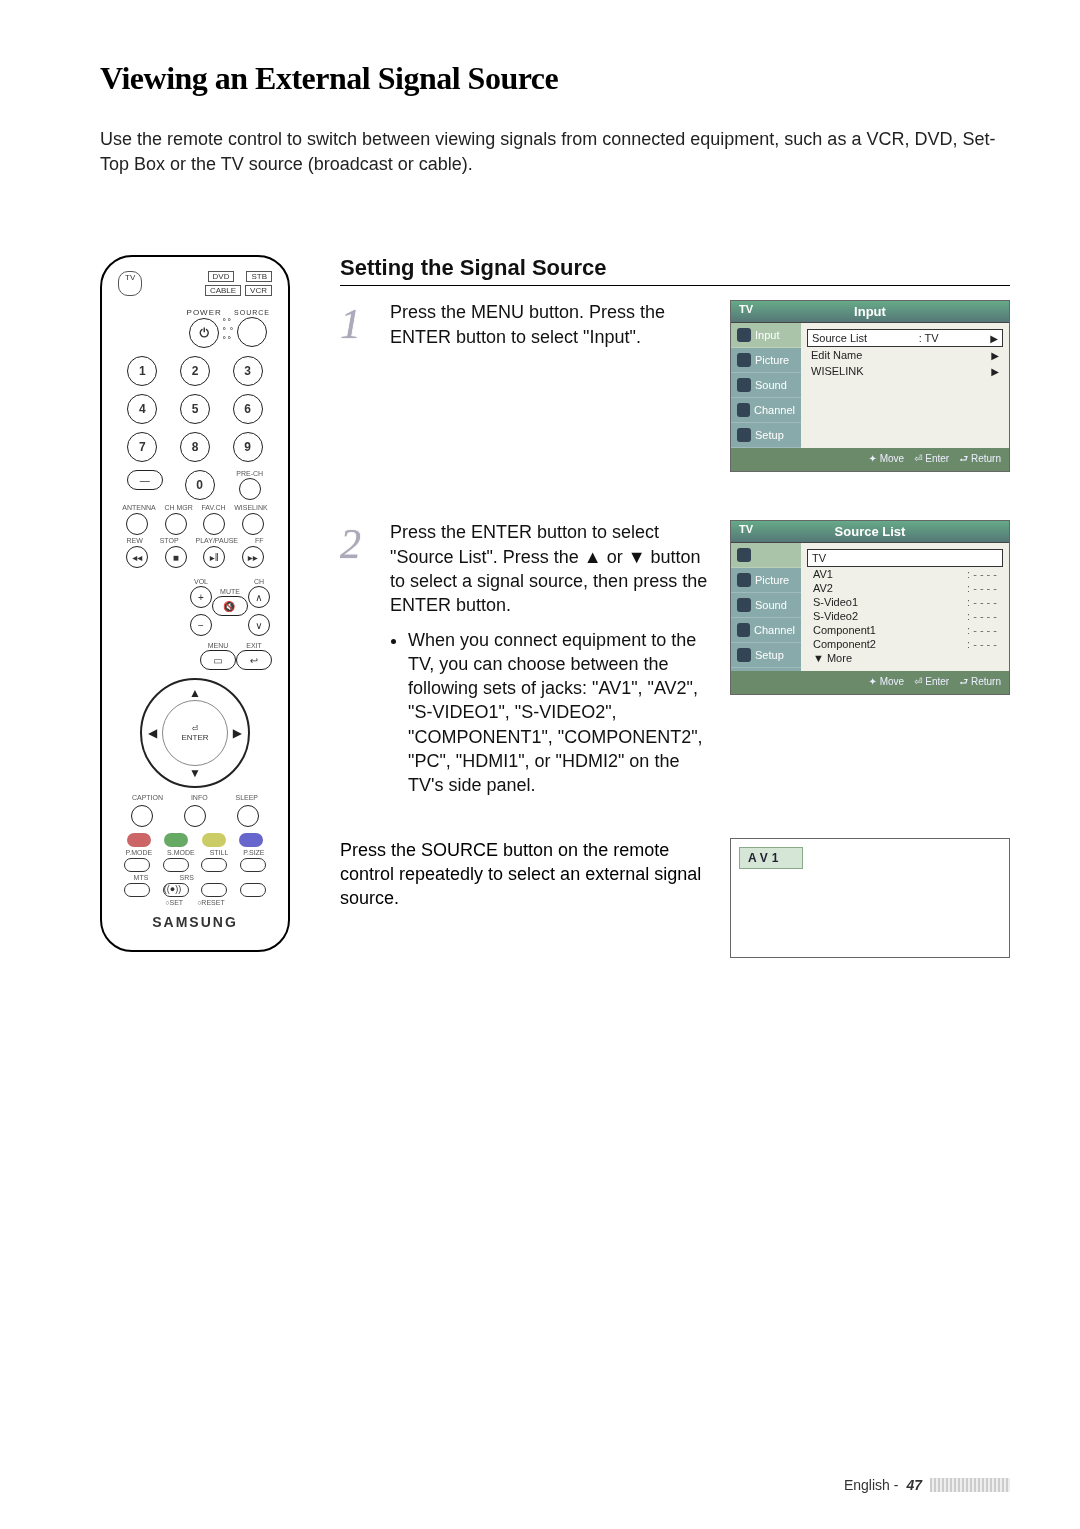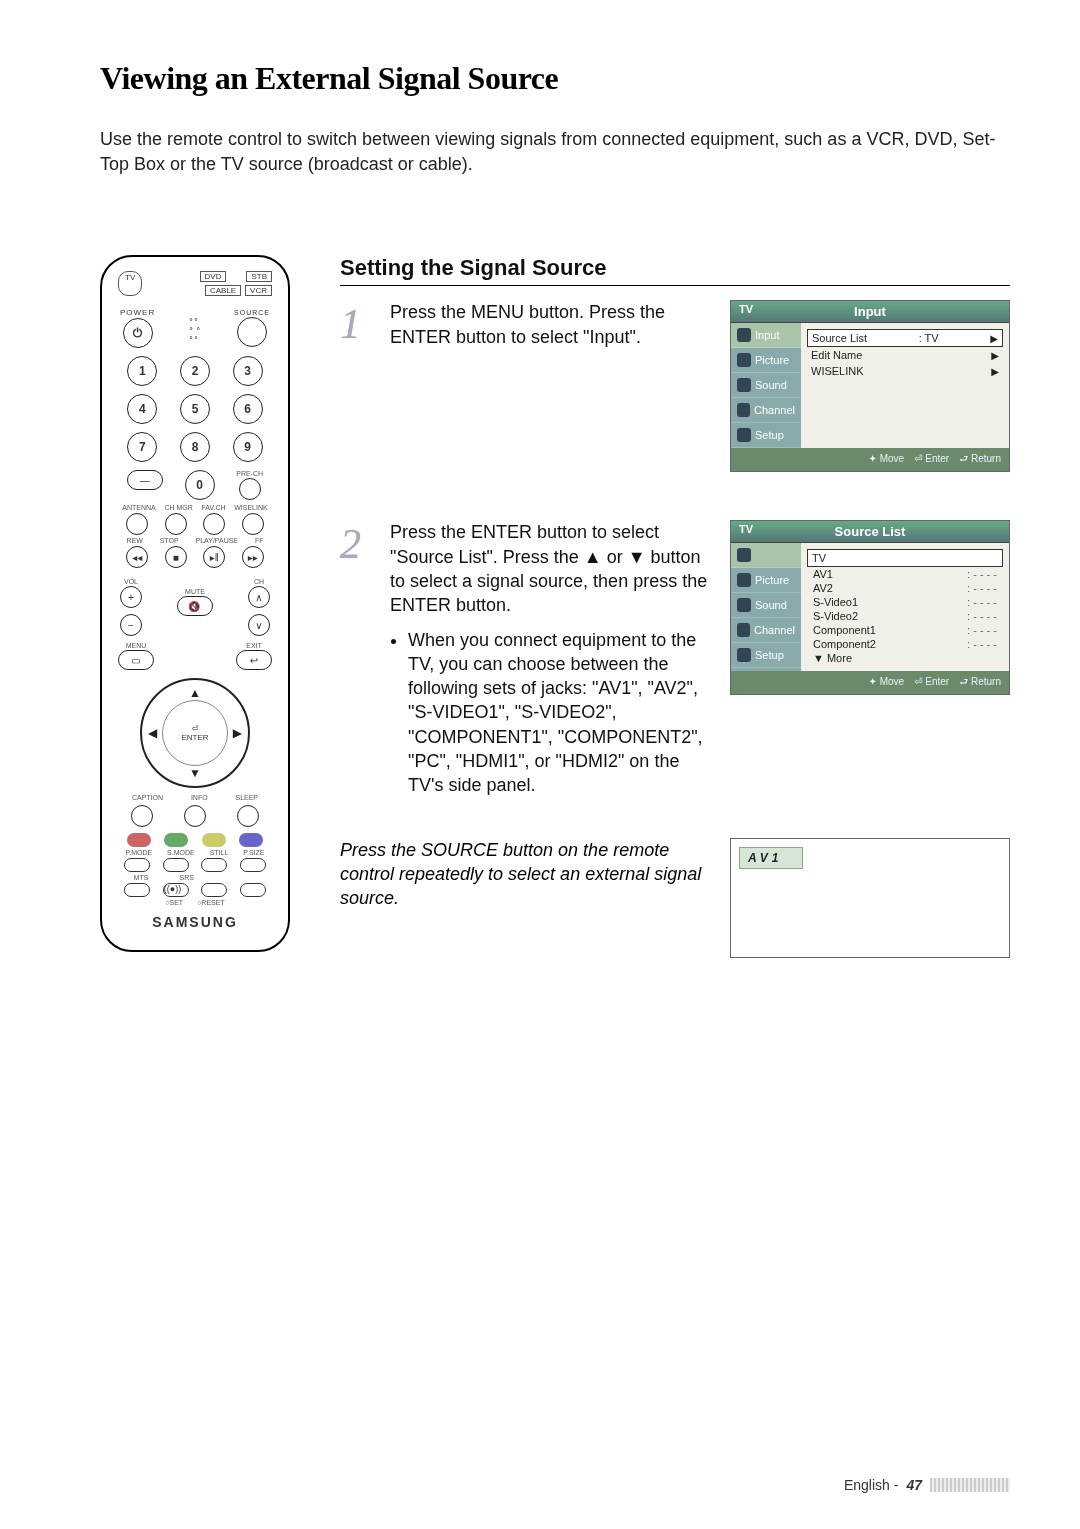--- a/index.html
+++ b/index.html
@@ -38,21 +38,21 @@
     border-radius: 32px;
     width: 190px;
     padding: 10px 8px 20px 8px;
     background: #fff;
     font-size: 9px;
     color: #333;
   }
   .remote .moderow { display:flex; justify-content:space-between; padding:4px 8px; gap:4px;}
   .moderow .lbl-oval { border:1px solid #555; border-radius:10px; padding:1px 6px; font-size:8px;}
   .moderow .lbl-box { border:1px solid #555; padding:0 4px; font-size:8px;}
-  .remote .row { display:flex; justify-content:space-between; align-items:center; padding:4px 10px;}
+  .remote .row { display:flex; justify-content:flex-end; align-items:center; padding:4px 10px;}
   .remote .row3 { display:flex; justify-content:space-around; padding:4px 6px;}
   .rbtn { width:30px; height:30px; border:1.5px solid #222; border-radius:50%; display:flex; align-items:center; justify-content:center; font-size:12px; font-weight:bold;}
   .rbtn-sm { width:22px; height:22px; border:1.5px solid #222; border-radius:50%; display:flex; align-items:center; justify-content:center; font-size:10px;}
   .rbtn-oval { width:36px; height:20px; border:1.5px solid #222; border-radius:10px; font-size:10px; display:flex; align-items:center; justify-content:center;}
   .tiny-lbl { font-size:7px; text-align:center; color:#555;}
   .btnstack { display:flex; flex-direction:column; align-items:center; gap:1px;}
   .powerlbl { font-size:8px; letter-spacing:1px; }
   .nav-ring { width:110px; height:110px; border:2px solid #222; border-radius:50%; margin:6px auto; position:relative; background:#fff;}
   .nav-ring::before { content:""; position:absolute; inset:20px; border:1px solid #888; border-radius:50%;}
   .nav-center { position:absolute; top:50%; left:50%; transform:translate(-50%,-50%); font-size:8px; text-align:center; width:40px;}
@@ -97,21 +97,21 @@
   .osd-tab .ic { width:14px; height:14px; background:#345; border-radius:3px; display:inline-block;}
   .osd-main { flex:1; background:#f0f0e8; padding:6px;}
   .osd-row { display:flex; justify-content:space-between; align-items:center; padding:2px 4px; font-size:11px; color:#222;}
   .osd-row.sel { border:1px solid #333; background:#fff;}
   .osd-row .arrow { font-size:10px;}
   .osd-footer { background:#6a8a6a; color:#eef; font-size:10px; text-align:right; padding:3px 8px;}
   .osd-footer span { margin-left:10px;}
   .osd-src-row { display:flex; justify-content:space-between; font-size:11px; padding:1px 6px; color:#222;}
   .osd-src-row .dots { color:#666;}
 
-  .alt-block { display:flex; gap:18px; margin-top:20px; margin-bottom:60px;font-style:italic;}
+  .alt-block { display:flex; gap:18px; margin-top:20px; margin-bottom:60px;}
   .alt-text { flex:1; font-size:18px; line-height:1.35;}
   .alt-osd { flex:0 0 280px; border:1px solid #666; height:120px; background:#fff; padding:8px;}
   .av1box { display:inline-block; background:#d6e6d6; border:1px solid #8a8; color:#223; font-size:12px; font-weight:bold; padding:3px 20px 3px 8px; letter-spacing:4px;}
 
   .notes-title { font-family:"Arial Narrow", Arial, sans-serif; font-style:italic; font-weight:bold; font-size:20px; margin-bottom:6px; letter-spacing:0.5px;}
   .notes ul { list-style:disc; margin-left:24px; font-style:italic; font-size:18px; line-height:1.4; color:#111;}
   .footer { position:absolute; bottom:36px; right:70px; font-size:14px; color:#333; display:flex; align-items:center; gap:8px;}
   .footer .pnum { font-style:italic; font-weight:bold;}
   .footer .bar { width:80px; height:14px; background:repeating-linear-gradient(90deg,#ccc,#ccc 2px,#eee 2px,#eee 4px);}
   .tv-corner { position:absolute; top:2px; left:8px; color:#fff; font-size:11px; font-weight:bold;}
@@ -122,21 +122,21 @@
 <h1>Viewing an External Signal Source</h1>
 <p class="intro">Use the remote control to switch between viewing signals from connected equipment, such as a VCR, DVD, Set-Top Box or the TV source (broadcast or cable).</p>
 
 <div class="layout">
 
   <div class="remote-col">
     <div class="remote">
       <div class="moderow">
         <span class="lbl-oval">TV</span>
         <div style="display:flex; flex-direction:column; gap:3px; align-items:flex-end;">
-          <div style="display:flex; gap:20px;">
+          <div style="display:flex; gap:12px;">
             <span class="lbl-box">DVD</span>
             <span class="lbl-box">STB</span>
           </div>
           <div style="display:flex; gap:4px;">
             <span class="lbl-box">CABLE</span>
             <span class="lbl-box">VCR</span>
           </div>
         </div>
       </div>
       <div class="row" style="margin-top:4px;">

